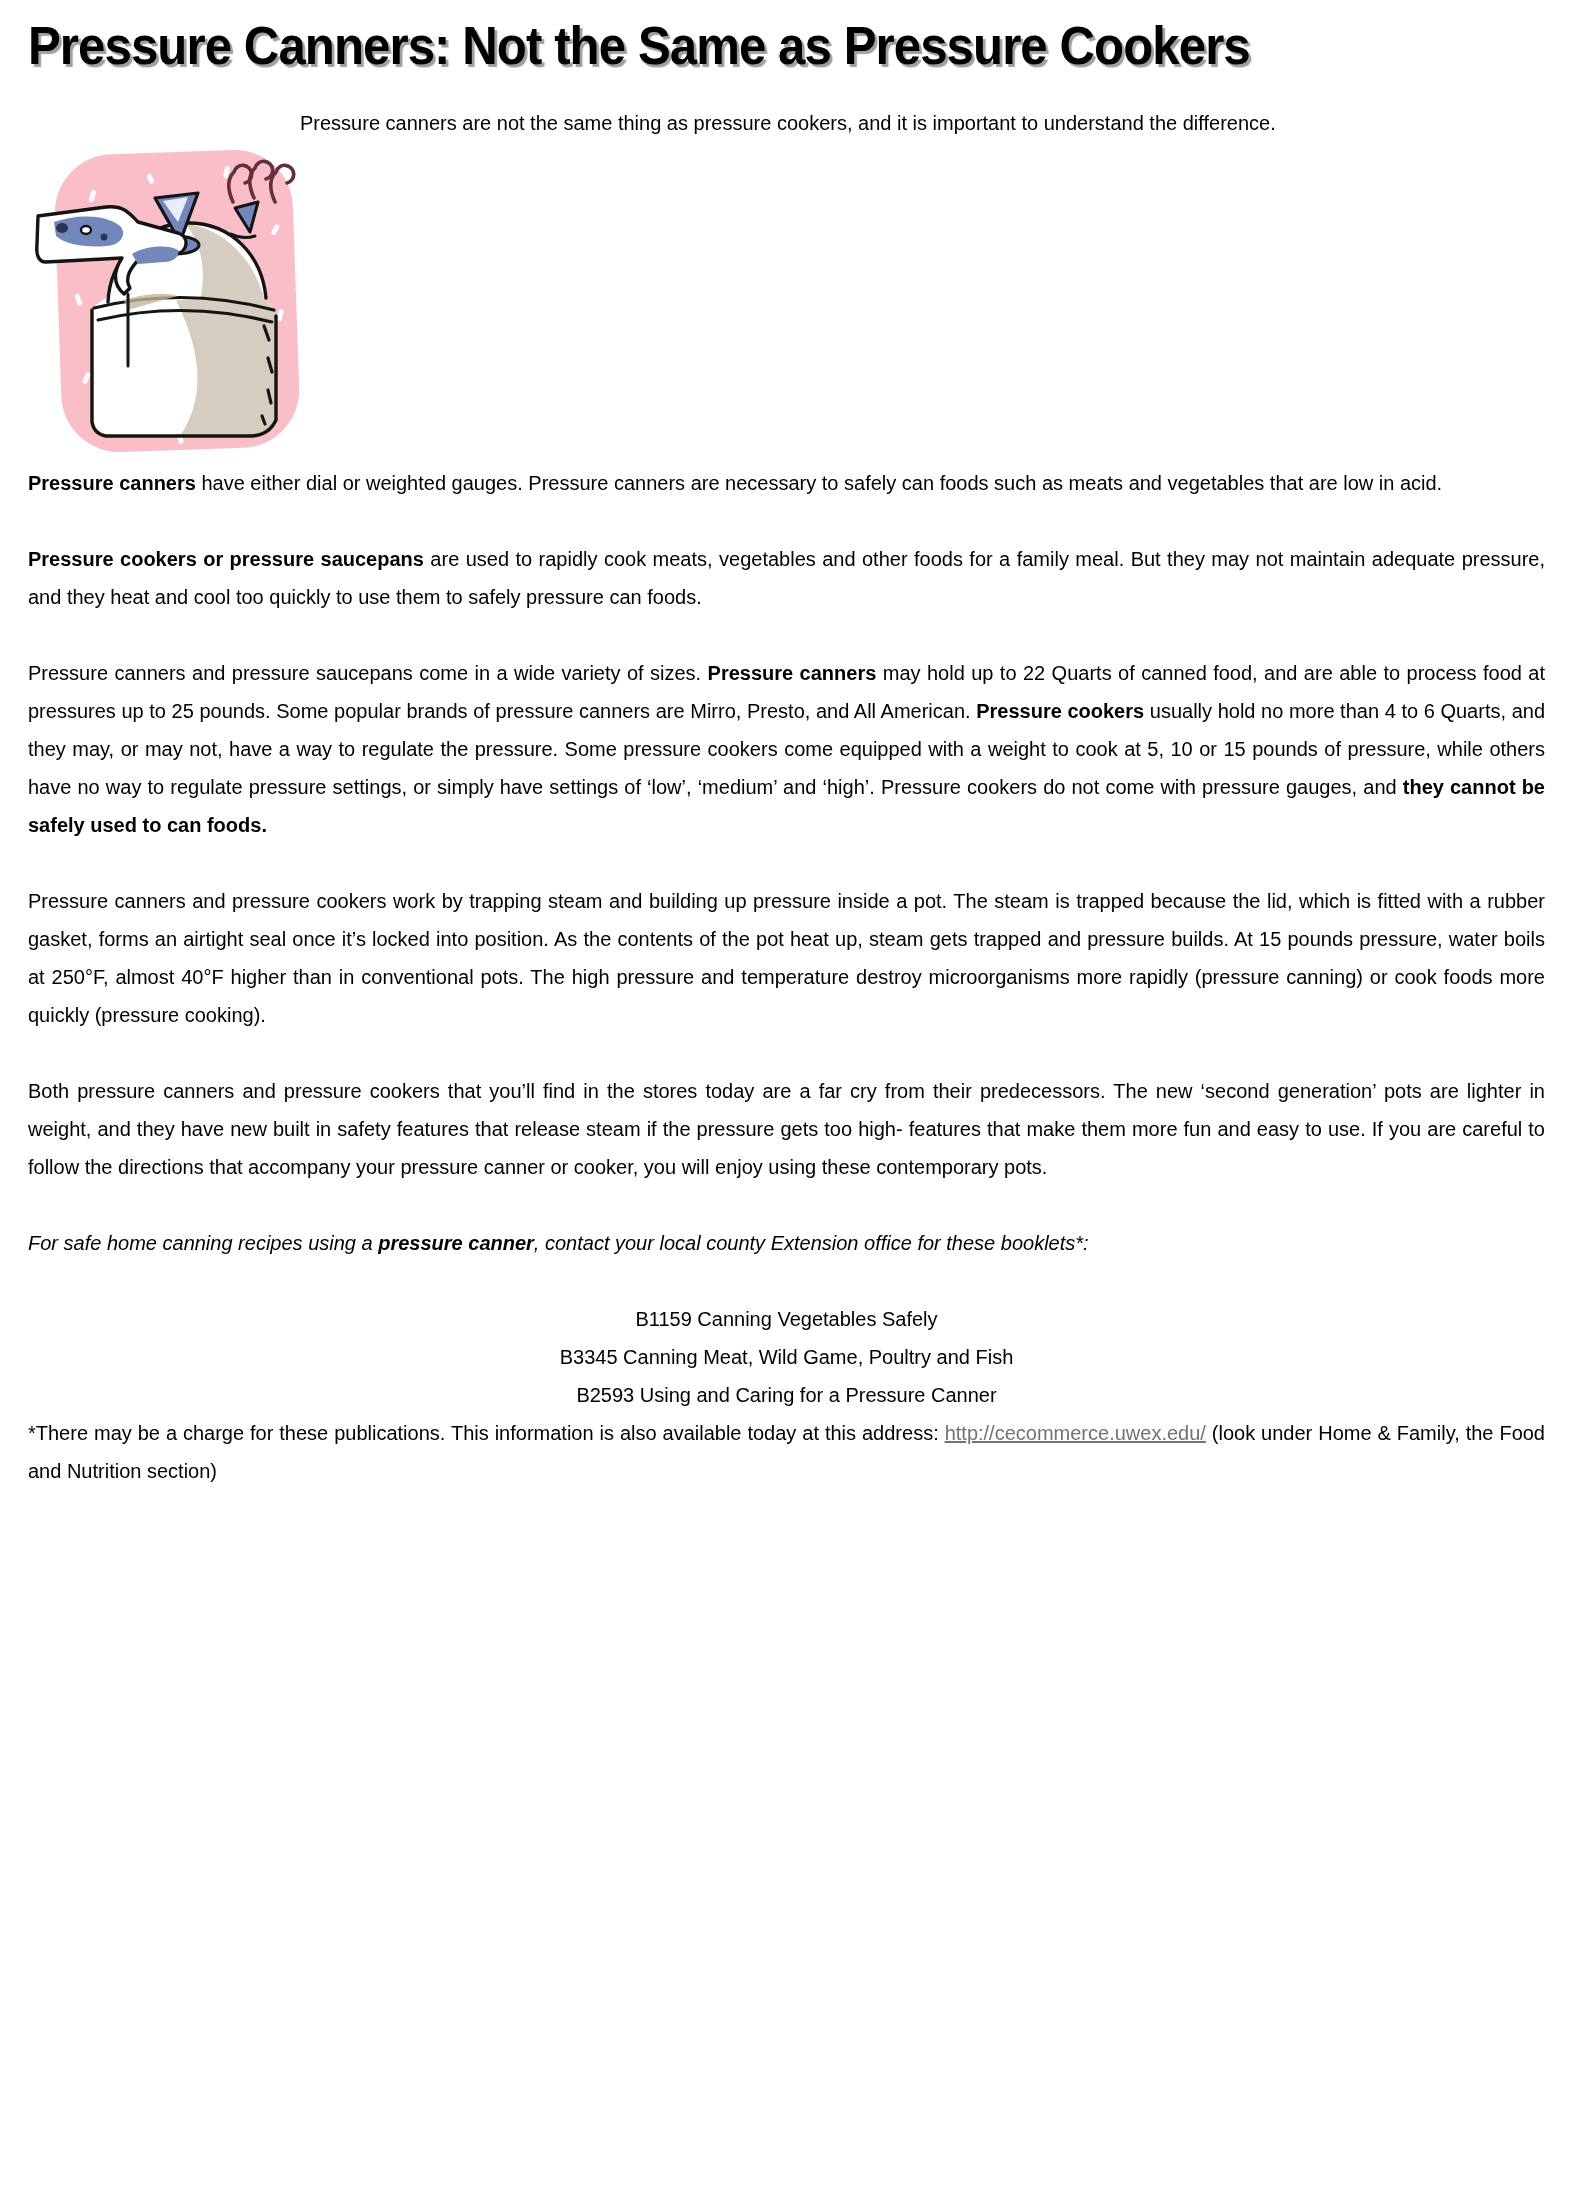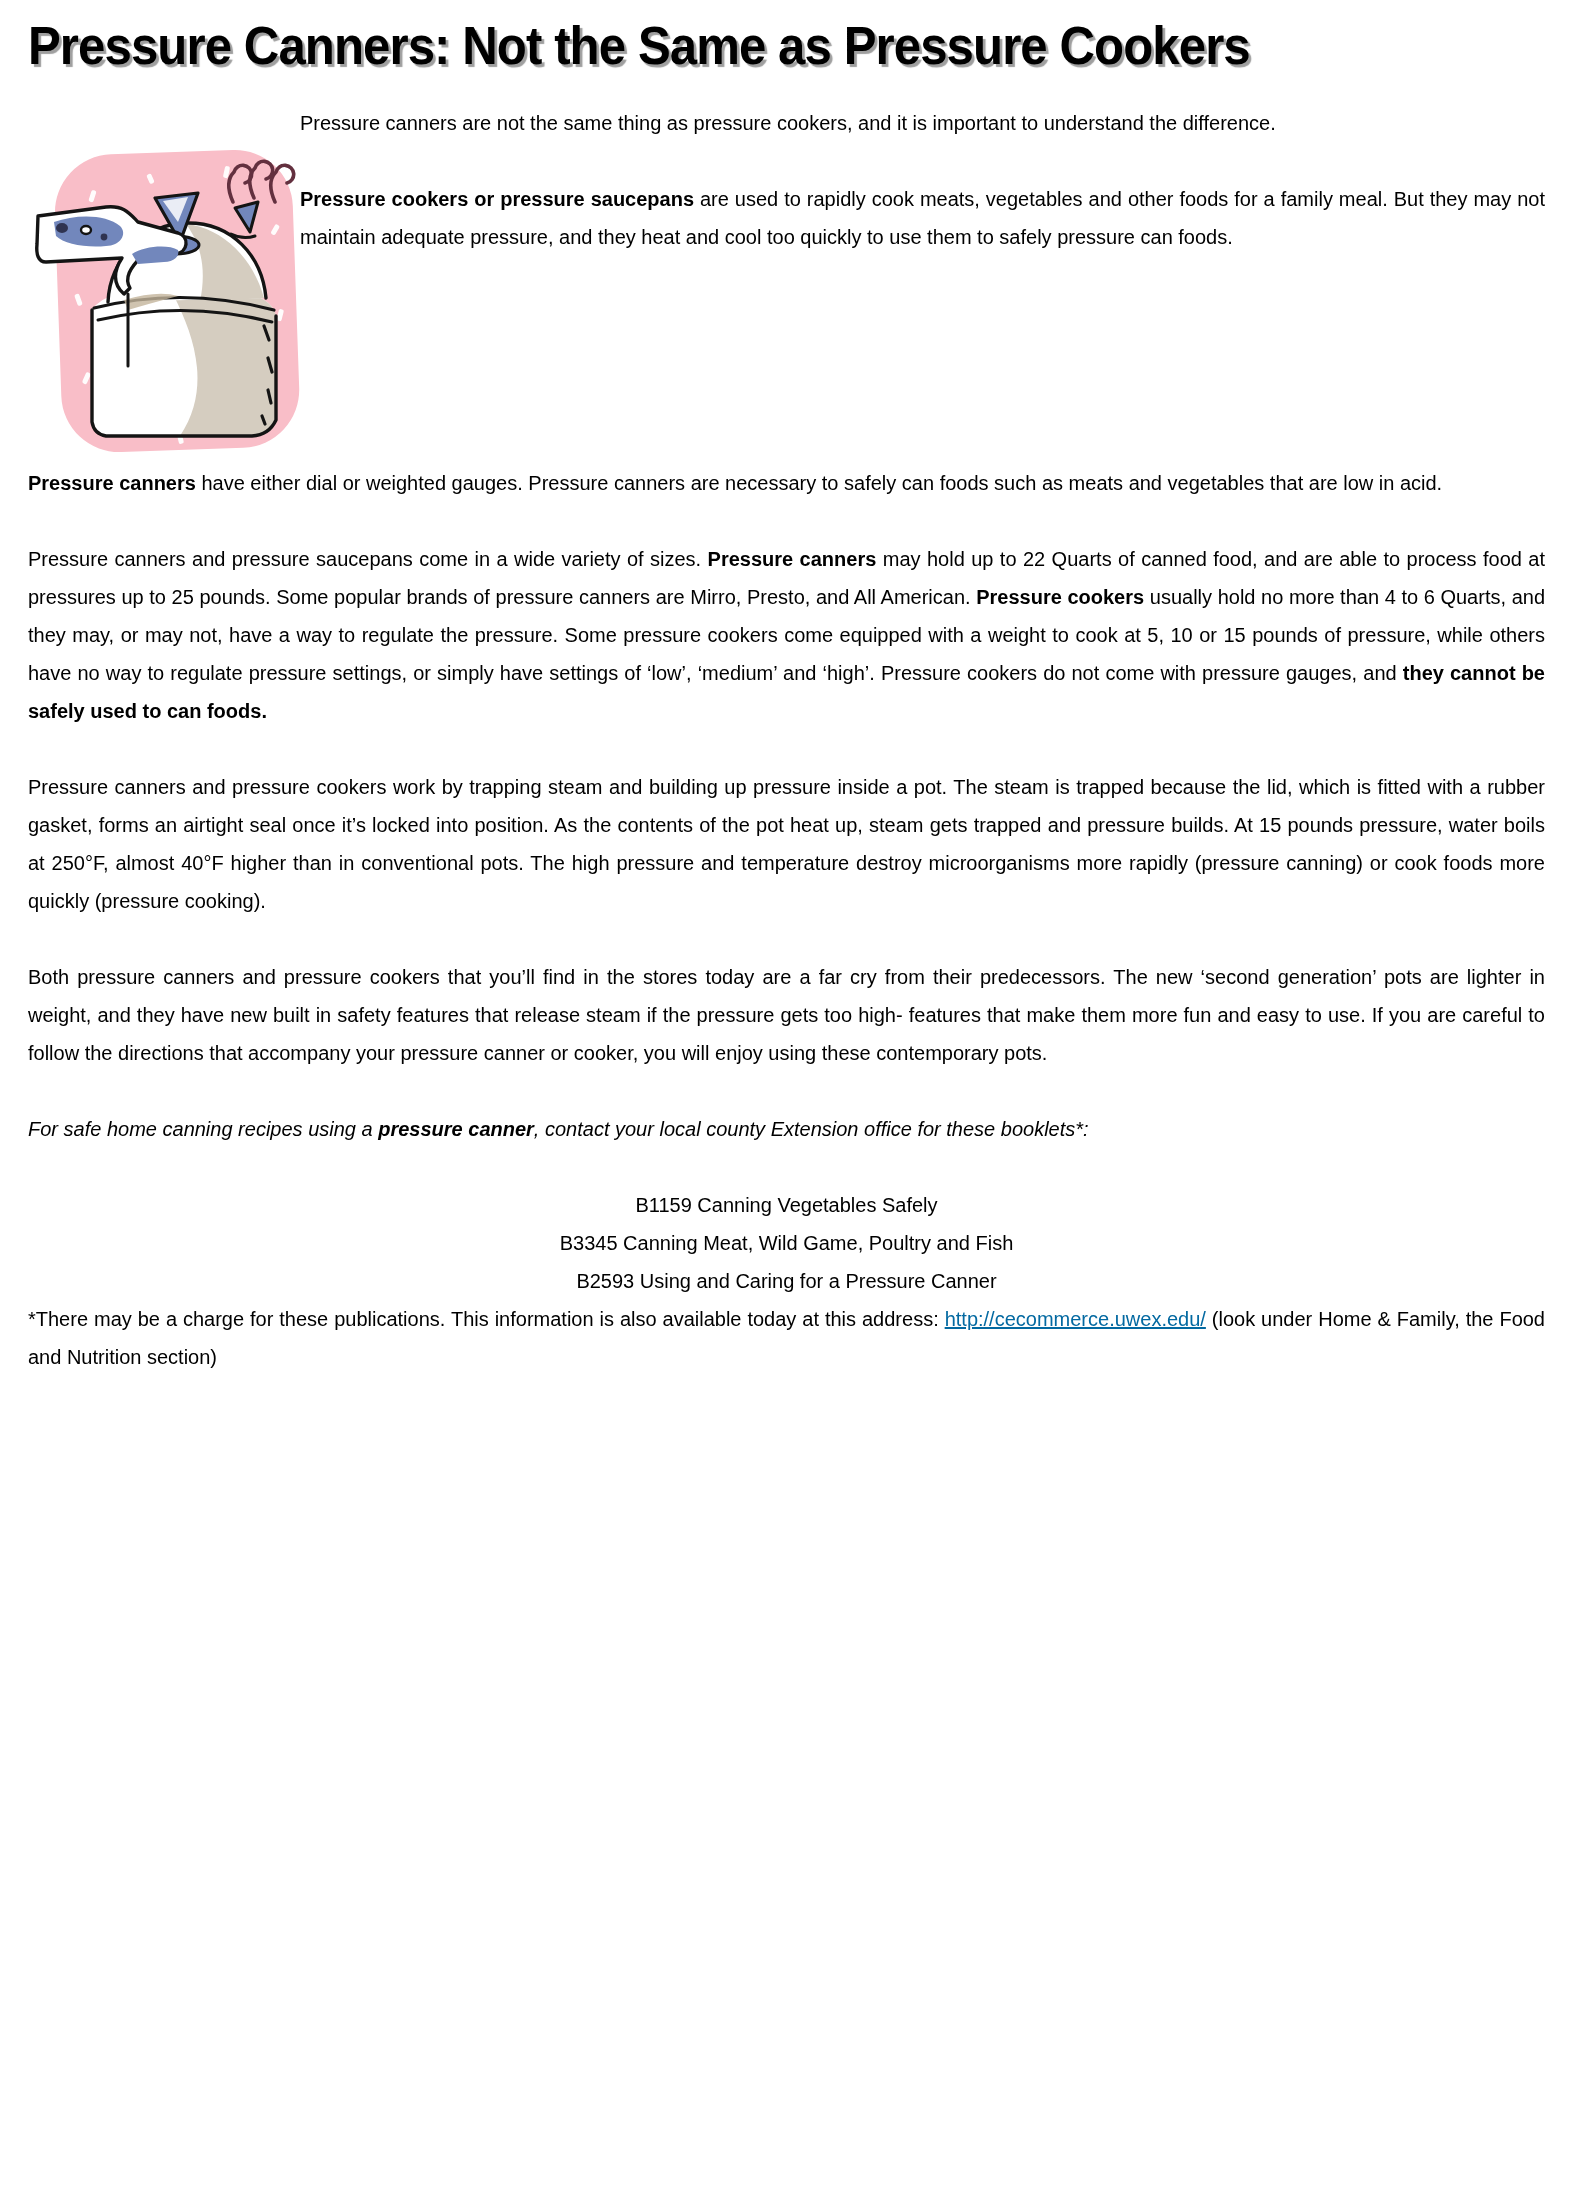--- a/index.html
+++ b/index.html
@@ -34,21 +34,21 @@
   p.para.clear { clear: left; }
   .illustration-float {
     float: left;
     width: 272px;
     height: 360px;
     margin-right: 0px;
   }
   .booklets { margin-bottom: 0; font-style: italic; }
   .booklet-line { text-align: center; }
   .note { text-align: justify; }
-  a.doc-link { color: #0369a1; text-decoration: underline; cursor: pointer; }
+  a.doc-link { color: #737373; text-decoration: underline; cursor: pointer; }
   strong { font-weight: bold; }
 </style>
 </head>
 <body>
 
 <div class="page">
 
   <h1 class="doc-title">Pressure Canners: Not the Same as Pressure Cookers</h1>
 
   <div class="body-copy">
@@ -120,23 +120,23 @@
           <ellipse cx="34" cy="124" rx="6" ry="5" fill="#2f3350"></ellipse>
           <ellipse cx="58" cy="126" rx="5" ry="4" fill="#ffffff" stroke="#141414" stroke-width="2.4"></ellipse>
           <circle cx="76" cy="133" r="3.4" fill="#2f3350"></circle>
           <line x1="100" y1="190" x2="100" y2="262" stroke="#141414" stroke-width="3" stroke-linecap="round"></line>
         </g>
       </svg>
     </div>
 
     <p class="para"><span>Pressure canners are not the same thing as pressure cookers, and it is important to understand the difference.</span></p>
 
+    <p class="para clear"><strong>Pressure canners</strong><span> have either dial or weighted gauges. Pressure canners are necessary to safely can foods such as meats and vegetables that are low in acid.</span></p>
+
     <p class="para"><strong>Pressure cookers or pressure saucepans</strong><span> are used to rapidly cook meats, vegetables and other foods for a family meal. But they may not maintain adequate pressure, and they heat and cool too quickly to use them to safely pressure can foods.</span></p>
-
-    <p class="para clear"><strong>Pressure canners</strong><span> have either dial or weighted gauges. Pressure canners are necessary to safely can foods such as meats and vegetables that are low in acid.</span></p>
 
     <p class="para"><span>Pressure canners and pressure saucepans come in a wide variety of sizes. </span><strong>Pressure canners</strong><span> may hold up to 22 Quarts of canned food, and are able to process food at pressures up to 25 pounds.  Some popular brands of pressure canners are Mirro, Presto, and All American. </span><strong>Pressure cookers</strong><span> usually hold no more than 4 to 6 Quarts, and they may, or may not, have a way to regulate the pressure. Some pressure cookers come equipped with a weight to cook at 5, 10 or 15 pounds of pressure, while others have no way to regulate pressure settings, or simply have settings of ‘low’, ‘medium’ and ‘high’. Pressure cookers do not come with pressure gauges, and </span><strong>they cannot be safely used to can foods.</strong></p>
 
     <p class="para"><span>Pressure canners and pressure cookers work by trapping steam and building up pressure inside a pot. The steam is trapped because the lid, which is fitted with a rubber gasket, forms an airtight seal once it’s locked into position. As the contents of the pot heat up, steam gets trapped and pressure builds. At 15 pounds pressure, water boils at 250°F, almost 40°F higher than in conventional pots. The high pressure and temperature destroy microorganisms more rapidly (pressure canning) or cook foods more quickly (pressure cooking).</span></p>
 
     <p class="para"><span>Both pressure canners and pressure cookers that you’ll find in the stores today are a far cry from their predecessors. The new ‘second generation’ pots are lighter in weight, and they have new built in safety features that release steam if the pressure gets too high- features that make them more fun and easy to use. If you are careful to follow the directions that accompany your pressure canner or cooker, you will enjoy using these contemporary pots.</span></p>
 
     <p class="para booklets"><span>For safe home canning recipes using a </span><strong>pressure canner</strong><span>, contact your local county Extension office for these booklets*:</span></p>
 
     <div class="booklet-line">B1159 Canning Vegetables Safely</div>

